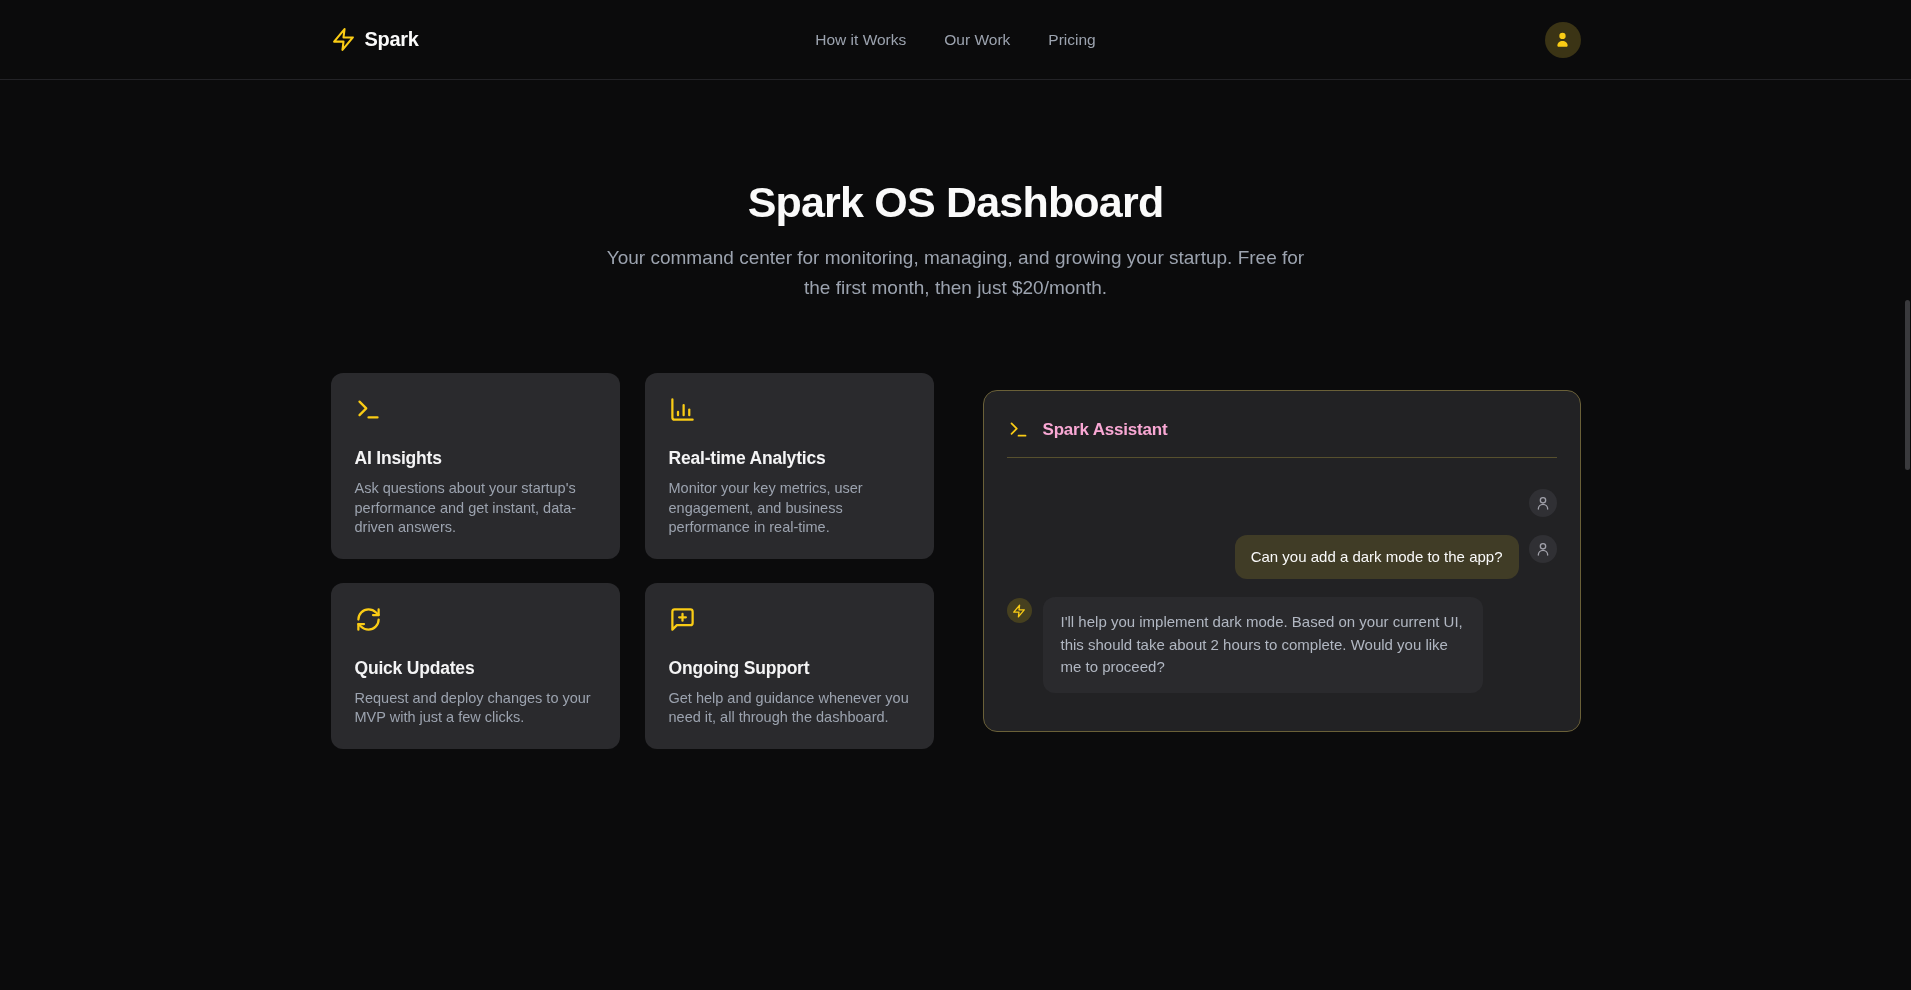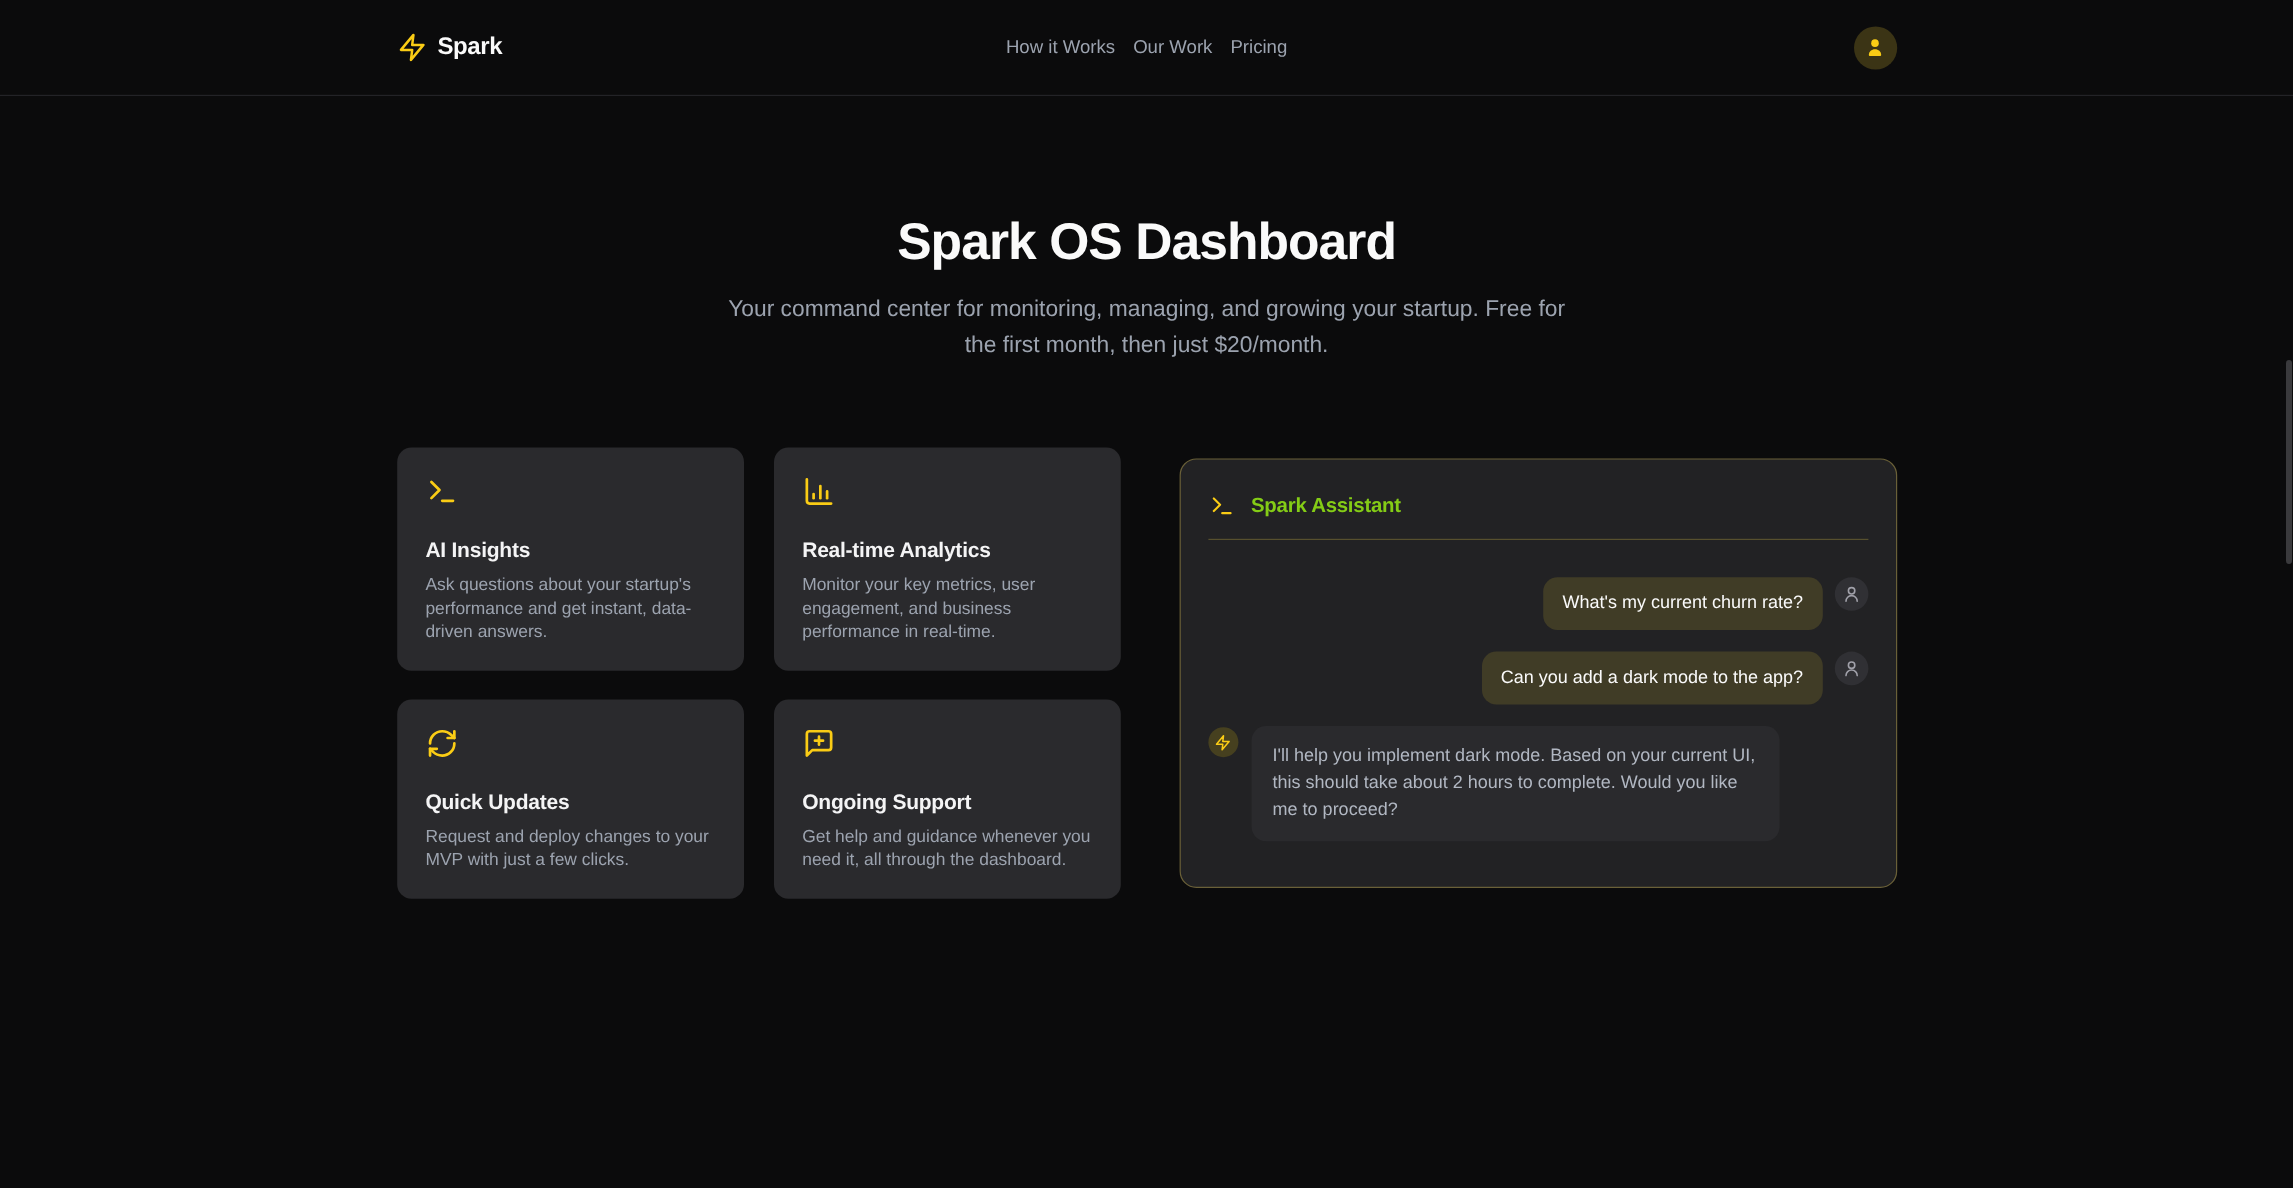--- a/index.html
+++ b/index.html
@@ -34,21 +34,21 @@
   .brand .zap { width: 25px; height: 25px; color: #facc15; }
   .brand-name {
     font-size: 20px;
     font-weight: bold;
     letter-spacing: -0.3px;
     color: #fafafa;
   }
   .main-nav {
     display: flex;
     align-items: center;
-    gap: 15px;
+    gap: 38px;
   }
   .main-nav a {
     color: #9ca3af;
     text-decoration: none;
     font-size: 15.5px;
     cursor: pointer;
   }
   .nav-right { flex: 1; display: flex; justify-content: flex-end; }
   .avatar-btn {
     width: 36px; height: 36px;
@@ -122,21 +122,21 @@
     display: flex;
     align-items: center;
     gap: 14px;
     padding: 7px 1px 17px;
     border-bottom: 1px solid #57502e;
   }
   .chat-header .term-icon { width: 21px; height: 21px; color: #facc15; }
   .chat-header .chat-title {
     font-size: 17px;
     font-weight: bold;
-    color: #84cc16;
+    color: #f9a8d4;
     letter-spacing: -0.2px;
   }
   .messages {
     padding-top: 31px;
     display: flex;
     flex-direction: column;
     gap: 18px;
   }
   .msg-row { display: flex; align-items: flex-start; }
   .msg-row.user { justify-content: flex-end; gap: 10px; }
@@ -275,21 +275,20 @@
       <div class="chat-header">
         <svg class="term-icon" viewBox="0 0 24 24" fill="none" stroke="currentColor" stroke-width="2" stroke-linecap="round" stroke-linejoin="round">
             <polyline points="4 17 10 11 4 5"></polyline>
             <line x1="12" y1="19" x2="20" y2="19"></line>
           </svg>
         <span class="chat-title">Spark Assistant</span>
       </div>
       <div class="messages">
 
         <div class="msg-row user">
-          <div class="bubble user-bubble">What's my current churn rate?</div>
           <span class="chat-avatar user-av">
             <svg viewBox="0 0 24 24" fill="none" stroke="currentColor" stroke-width="2" stroke-linecap="round" stroke-linejoin="round">
                 <circle cx="12" cy="8" r="4"></circle>
                 <path d="M19 21a7 7 0 0 0-14 0"></path>
               </svg>
           </span>
         </div>
 
 
         <div class="msg-row user">

